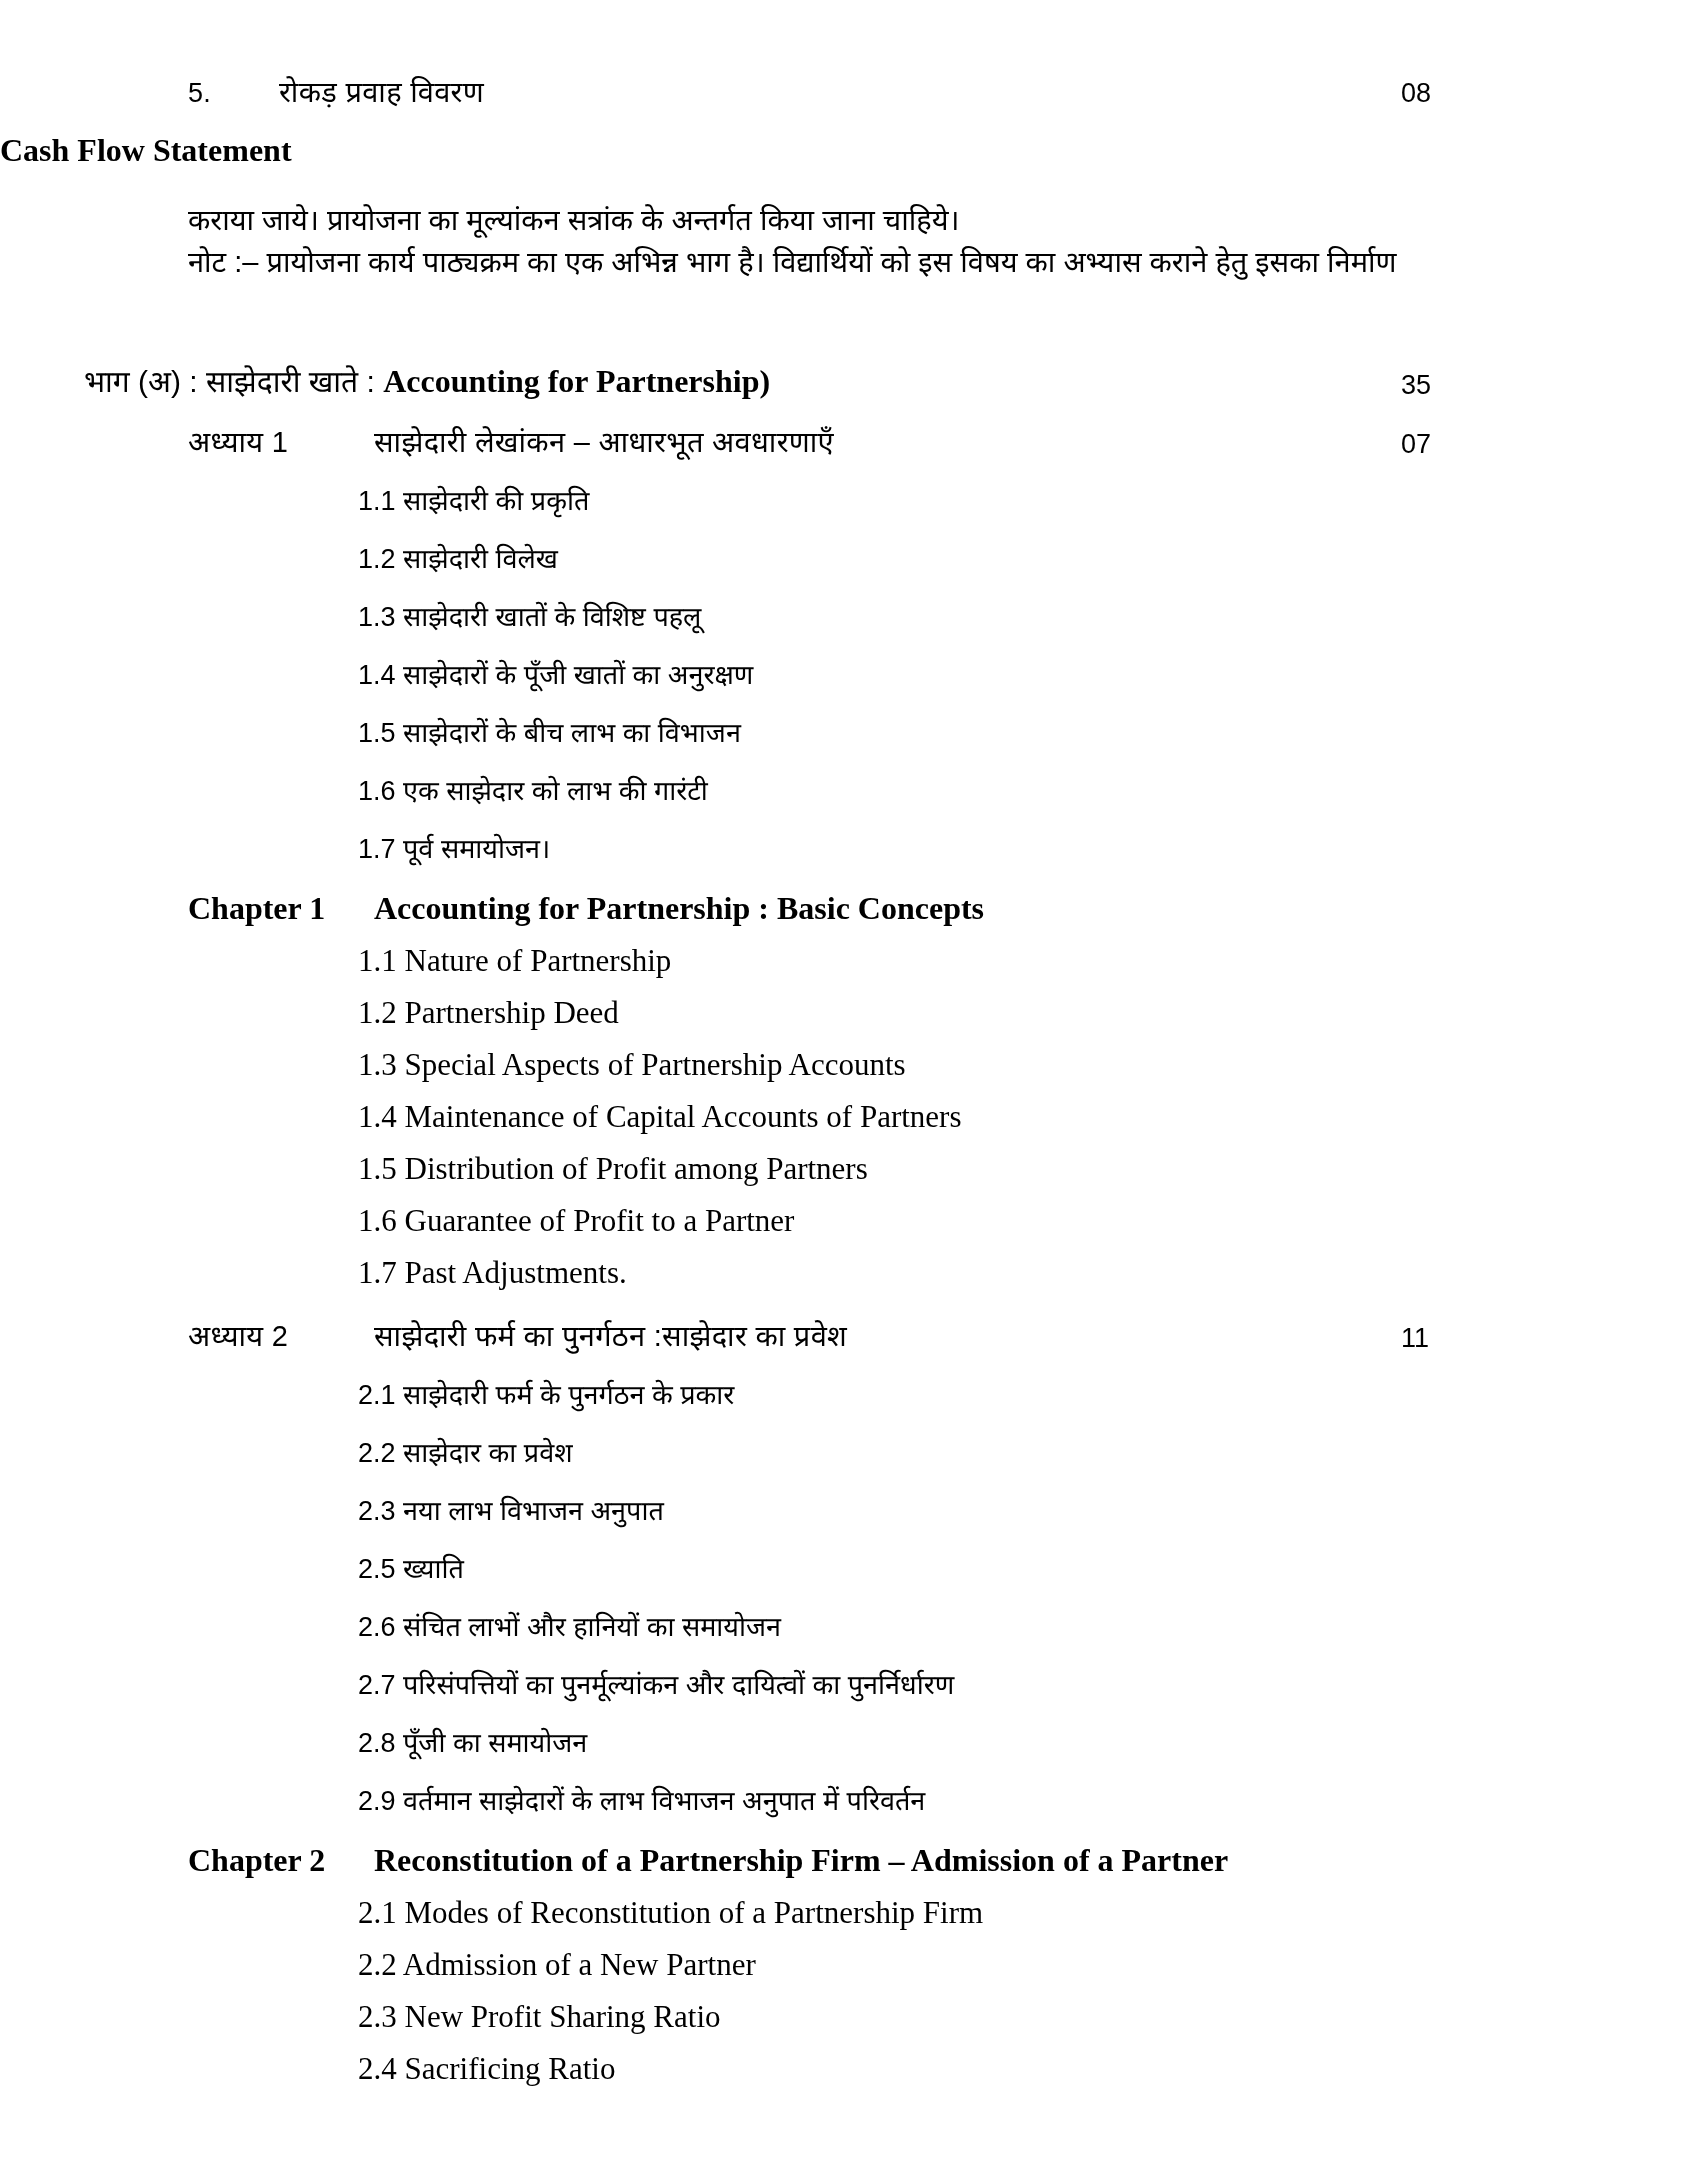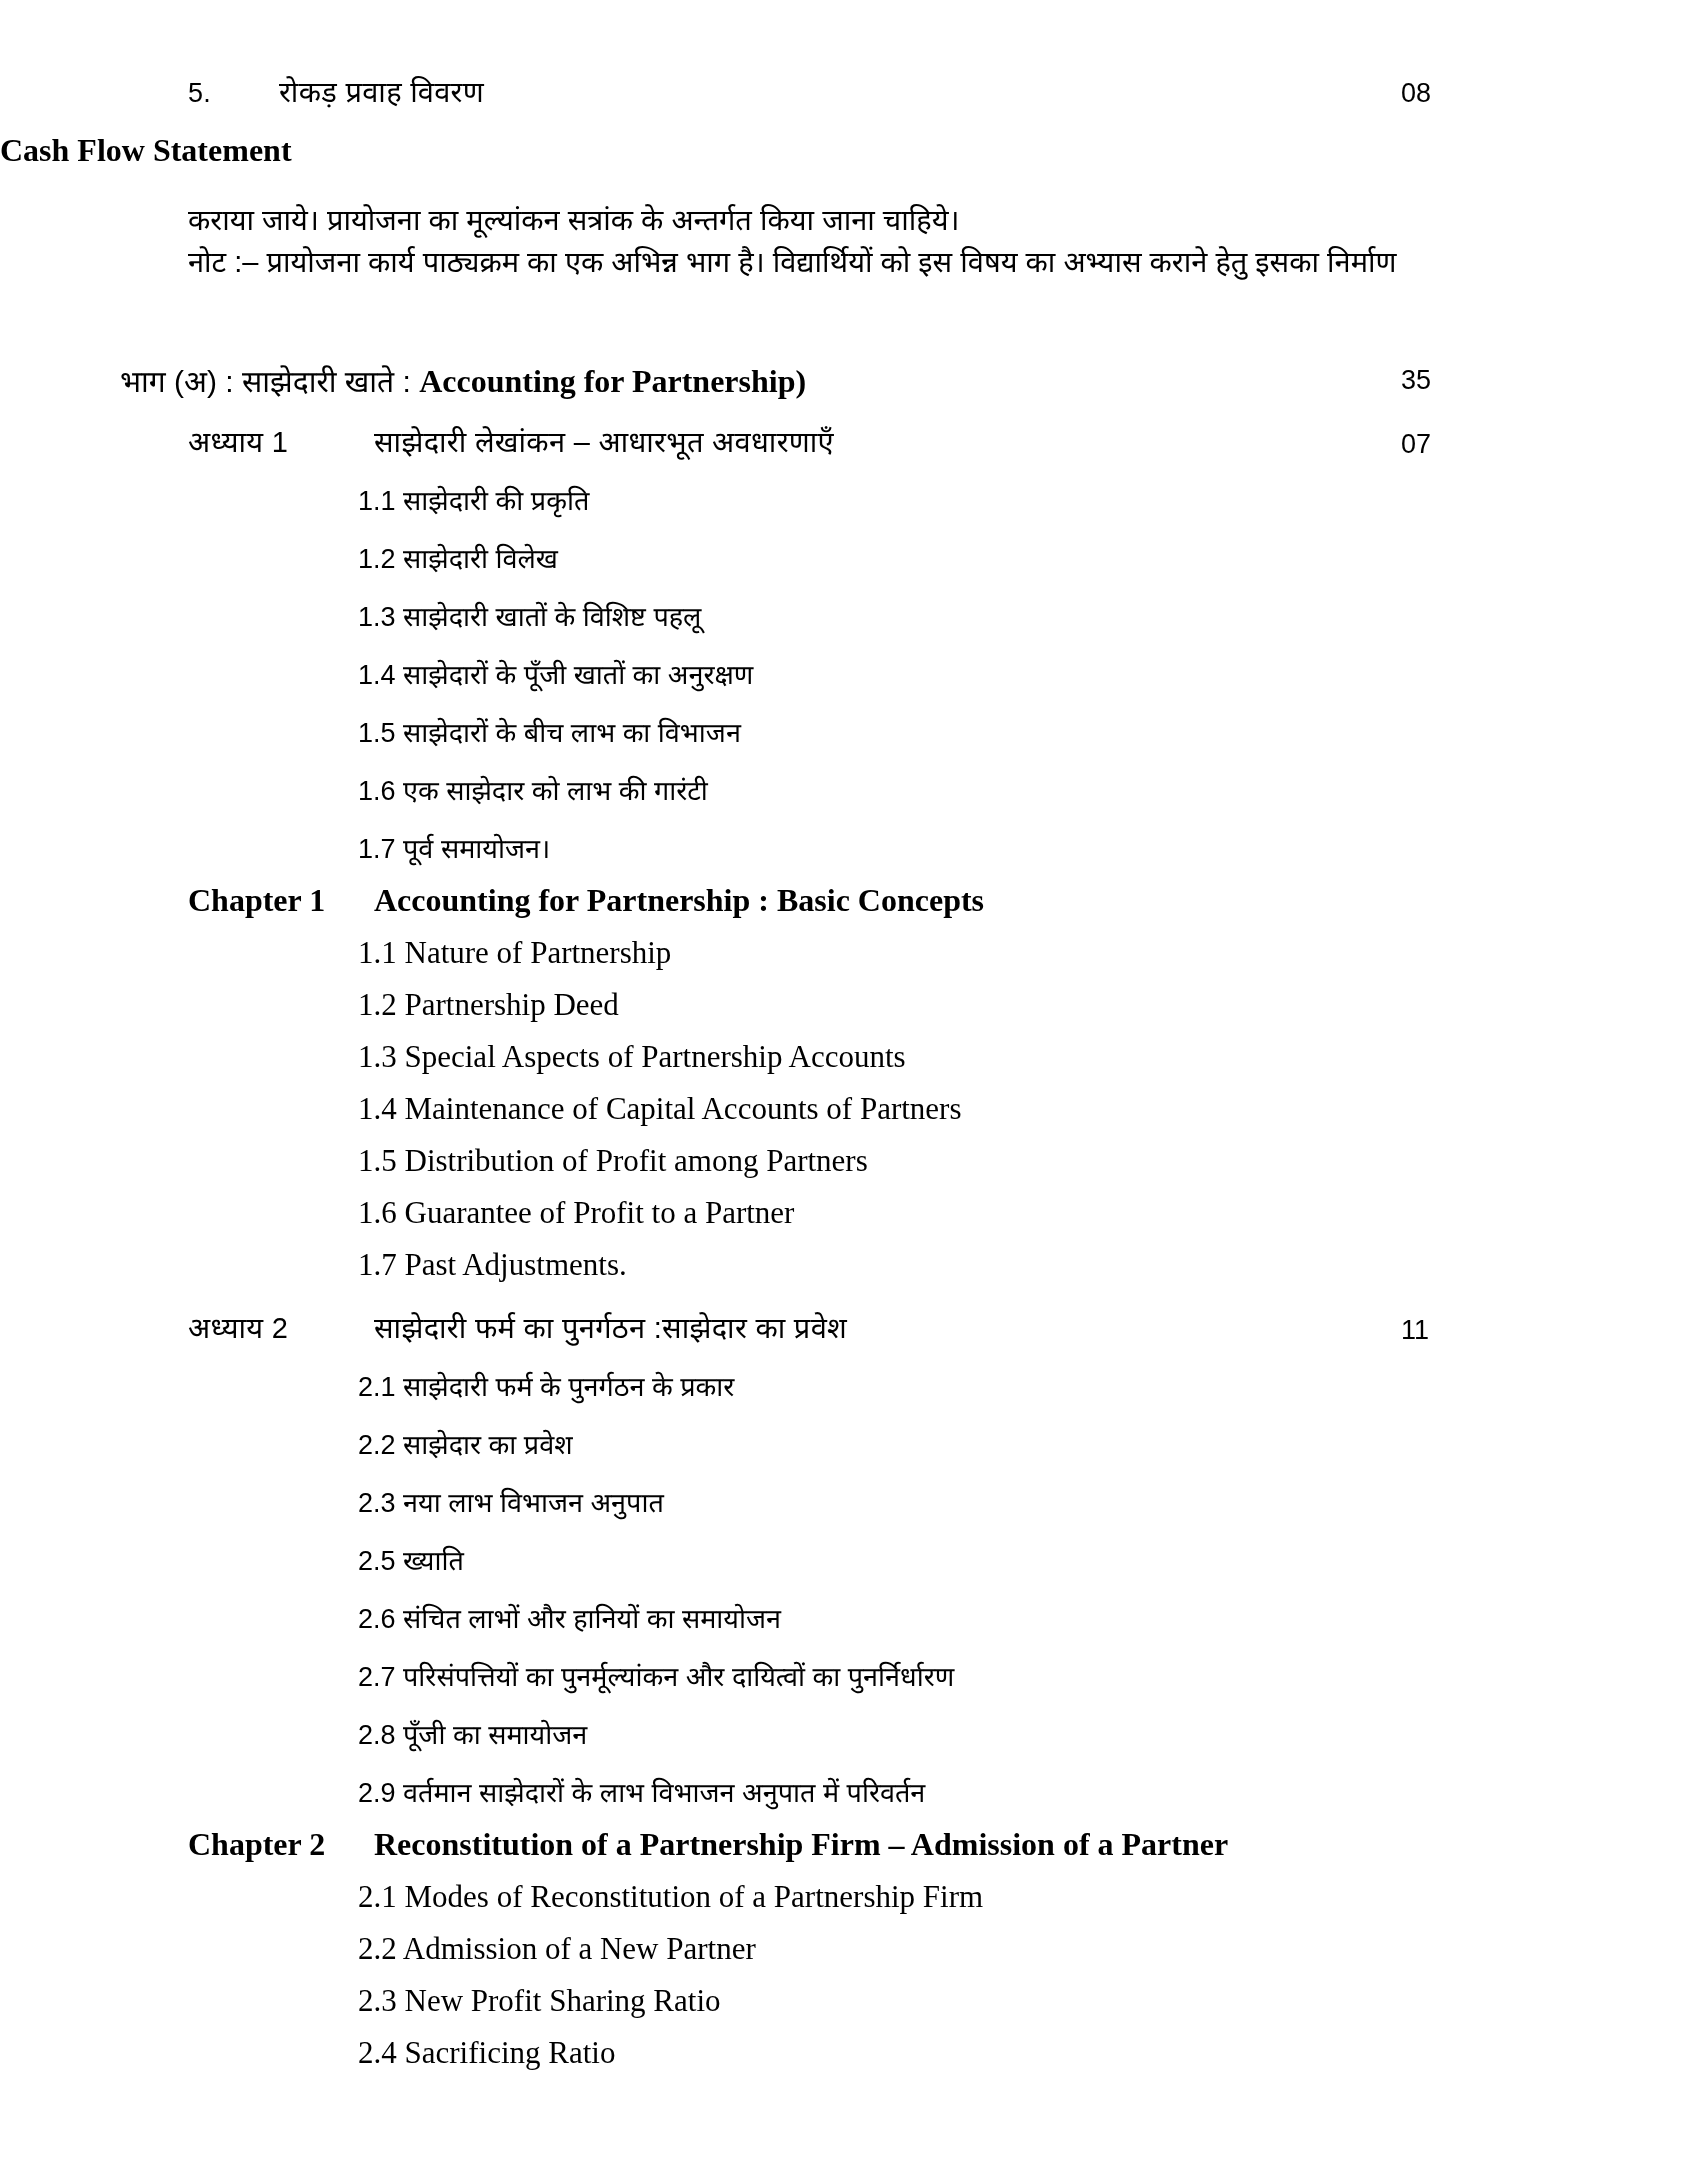--- a/index.html
+++ b/index.html
@@ -83,22 +83,22 @@
     font-size: 29px;
     line-height: 1.45;
     text-align: justify;
     text-align-last: left;
   }
   .note-line { display: block; }
 
   
   .part-heading-row {
     display: flex;
-    align-items: center;
-    padding-left: 120px;
+    align-items: flex-end;
+    padding-left: 84px;
     padding-right: 193px;
     margin-top: 77px;
   }
   .part-heading-text {
     flex: 1 1 auto;
   }
   .part-hi {
     font-family: "Liberation Sans", "DejaVu Sans", sans-serif;
     font-size: 30px;
   }
@@ -116,21 +116,21 @@
 
   
   .chapter-row {
     display: flex;
     align-items: flex-end;
     padding-left: 188px;
     padding-right: 193px;
     margin-top: 20px;
     gap: 13px;
   }
-  .chapter-row.en { margin-top: 16px; }
+  .chapter-row.en { margin-top: 24px; }
   .chap-label {
     flex: 0 0 auto;
     width: 173px;
   }
   .chap-title { flex: 1 1 auto; }
   .chap-page {
     flex: 0 0 auto;
     width: 89px;
     font-family: "Liberation Sans", "DejaVu Sans", sans-serif;
     font-size: 27px;

